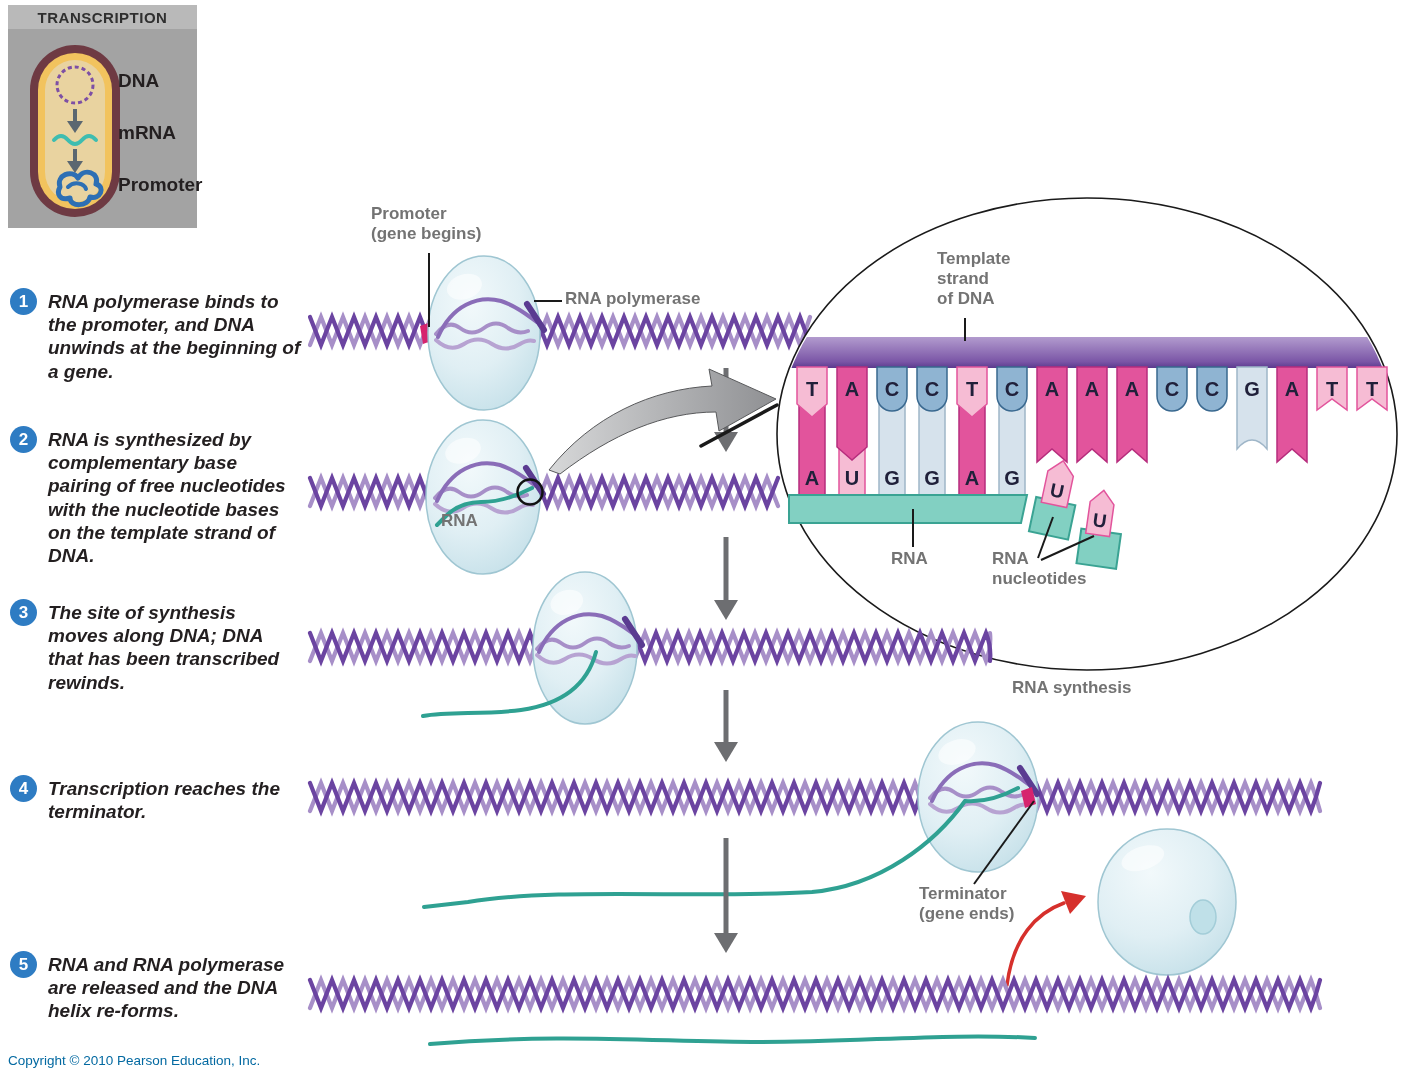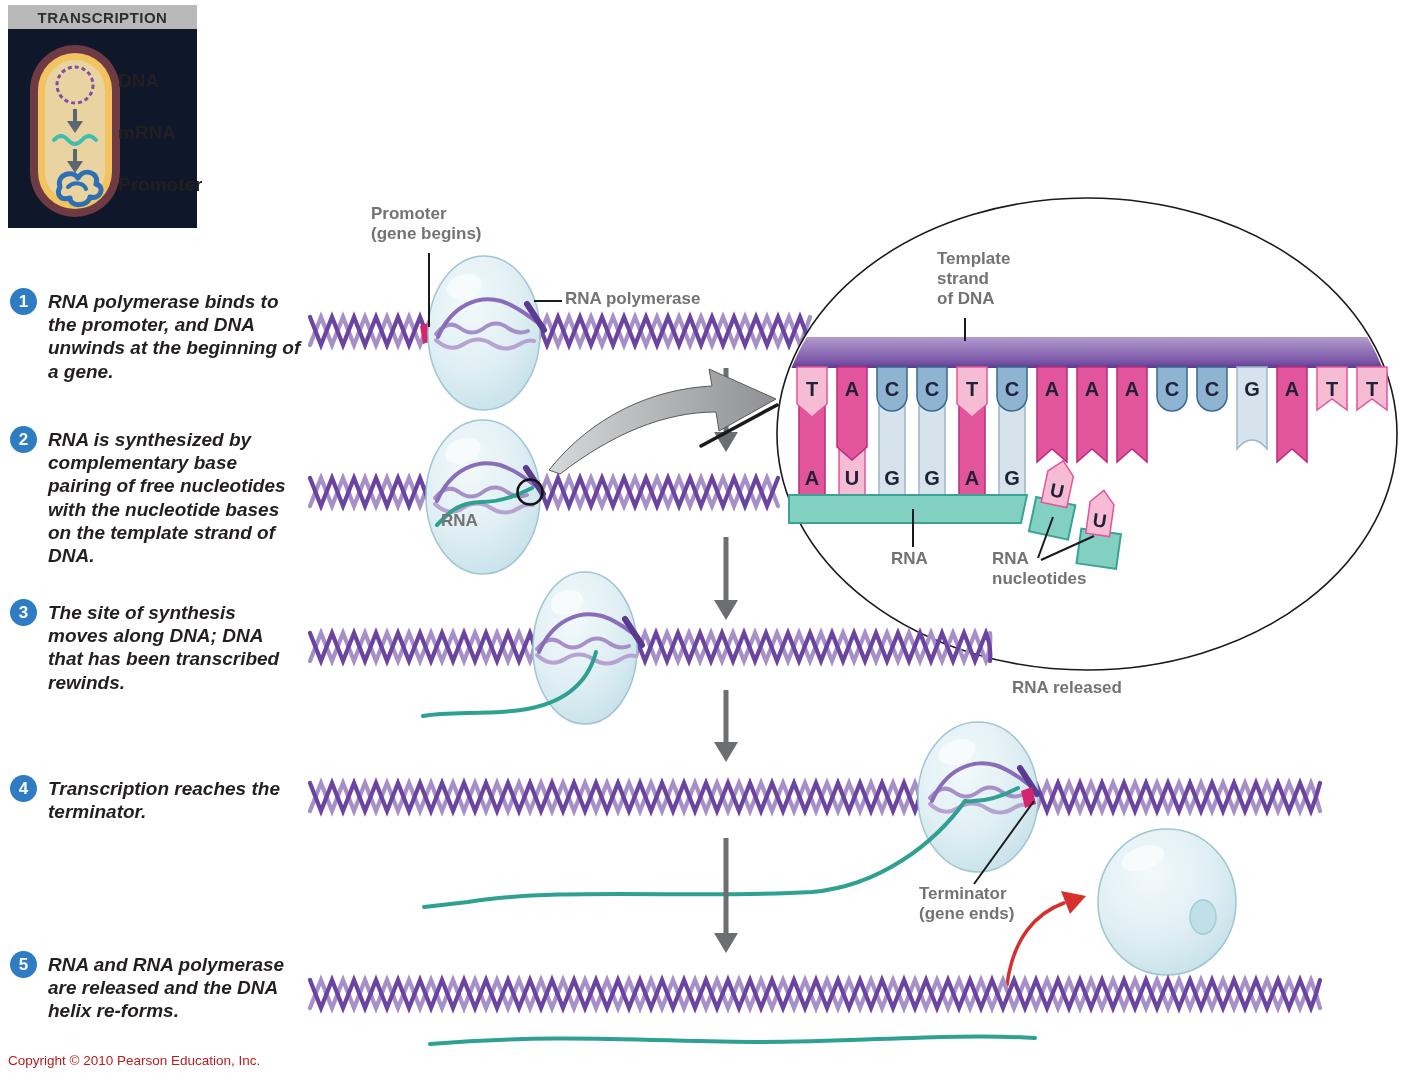--- a/index.html
+++ b/index.html
@@ -5,26 +5,26 @@
   html,body{margin:0;padding:0;background:#fff;}
   #canvas{position:relative;width:1402px;height:1080px;background:#fff;overflow:hidden;
           font-family:"Liberation Sans",sans-serif;}
   #scene{position:absolute;left:0;top:0;z-index:1;}
   .label{position:absolute;z-index:2;font-weight:bold;color:#737373;white-space:pre-line;
          line-height:1.18;font-size:17px;}
   .step{position:absolute;z-index:2;display:flex;gap:11px;align-items:flex-start;}
   .step-num{width:27px;height:27px;border-radius:50%;color:#fff;font-weight:bold;font-size:17px;
             display:flex;align-items:center;justify-content:center;flex:0 0 27px;margin-top:-2px;}
   .step-text{font-size:19px;font-weight:bold;color:#231f20;line-height:1.22;white-space:pre-line;width:285px;font-style:italic;}
-  #legend{position:absolute;left:8px;top:5px;width:189px;height:223px;background:#0f172a;z-index:3;}
+  #legend{position:absolute;left:8px;top:5px;width:189px;height:223px;background:#a3a3a3;z-index:3;}
   #legend-header{position:absolute;left:0;top:0;width:100%;height:24px;background:#b9b9b9;
                  font-weight:bold;font-size:15px;letter-spacing:.5px;color:#2f2f2f;
                  display:flex;align-items:center;justify-content:center;}
   .legend-label{position:absolute;font-weight:bold;font-size:19px;color:#231f20;z-index:3;text-align:right;}
-  #copyright{position:absolute;left:8px;top:1053px;font-size:13.5px;color:#b91c1c;z-index:2;}
+  #copyright{position:absolute;left:8px;top:1053px;font-size:13.5px;color:#0369a1;z-index:2;}
 </style>
 </head>
 <body>
 
 <div id="canvas">
 
   <svg id="scene" width="1402" height="1080">
       <defs>
         <radialGradient id="bubbleGrad" cx="0.38" cy="0.3" r="0.8">
           <stop offset="0" stop-color="#f2f9fb"></stop>
@@ -294,18 +294,18 @@
   <div class="label" style="left:371px;top:204px;">Promoter
 (gene begins)</div>
   <div class="label" style="left:565px;top:289px;">RNA polymerase</div>
   <div class="label" style="left:441px;top:511px;">RNA</div>
   <div class="label" style="left:937px;top:249px;">Template
 strand
 of DNA</div>
   <div class="label" style="left:891px;top:549px;">RNA</div>
   <div class="label" style="left:992px;top:549px;">RNA
 nucleotides</div>
-  <div class="label" style="left:1012px;top:678px;">RNA released</div>
+  <div class="label" style="left:1012px;top:678px;">RNA synthesis</div>
   <div class="label" style="left:919px;top:884px;">Terminator
 (gene ends)</div>
 
   <div id="copyright">Copyright © 2010 Pearson Education, Inc.</div>
 </div>
 
 </body></html>

